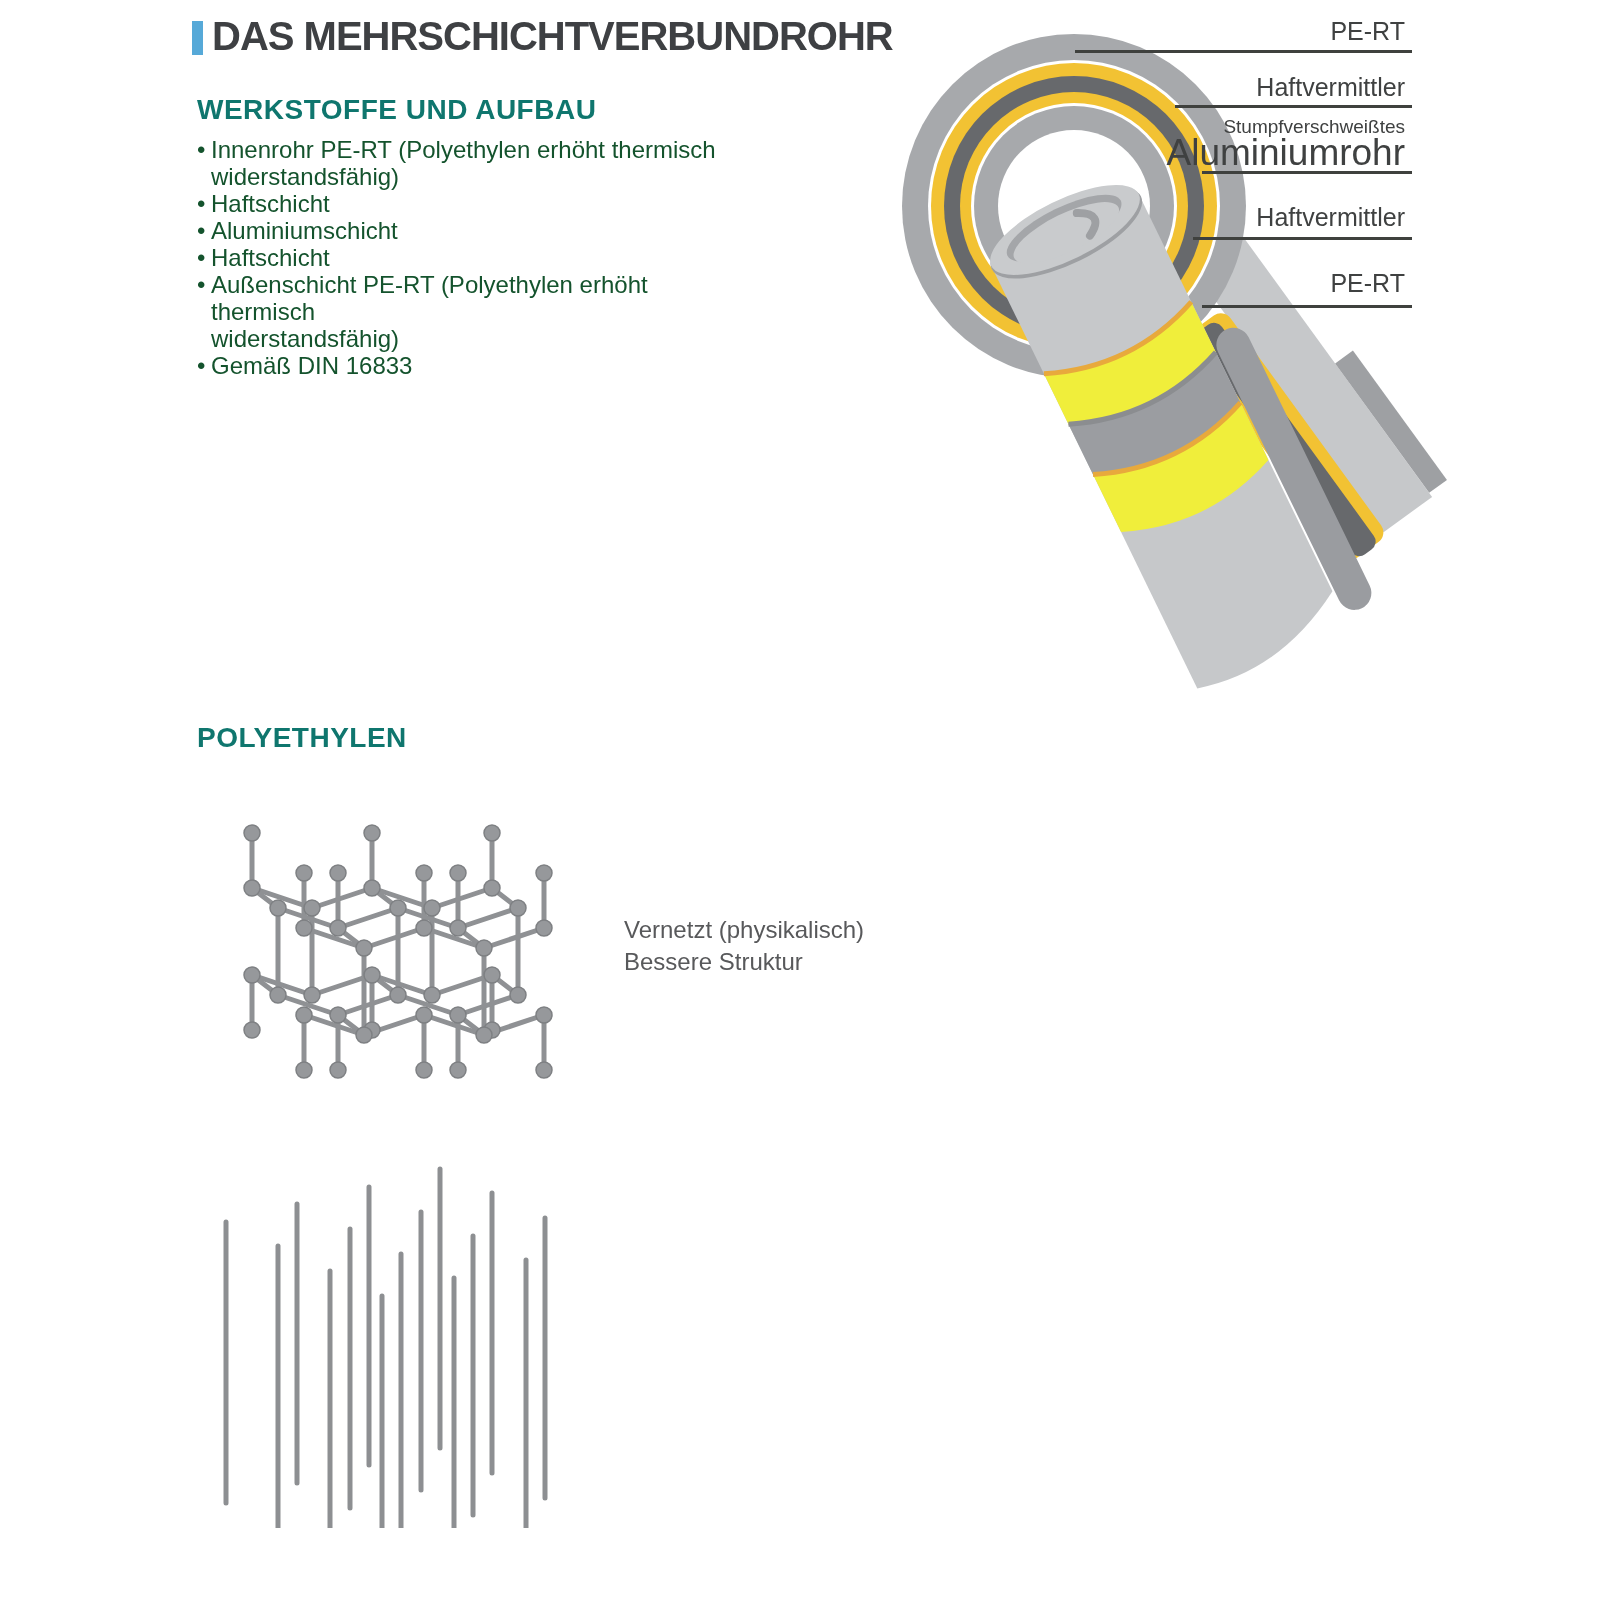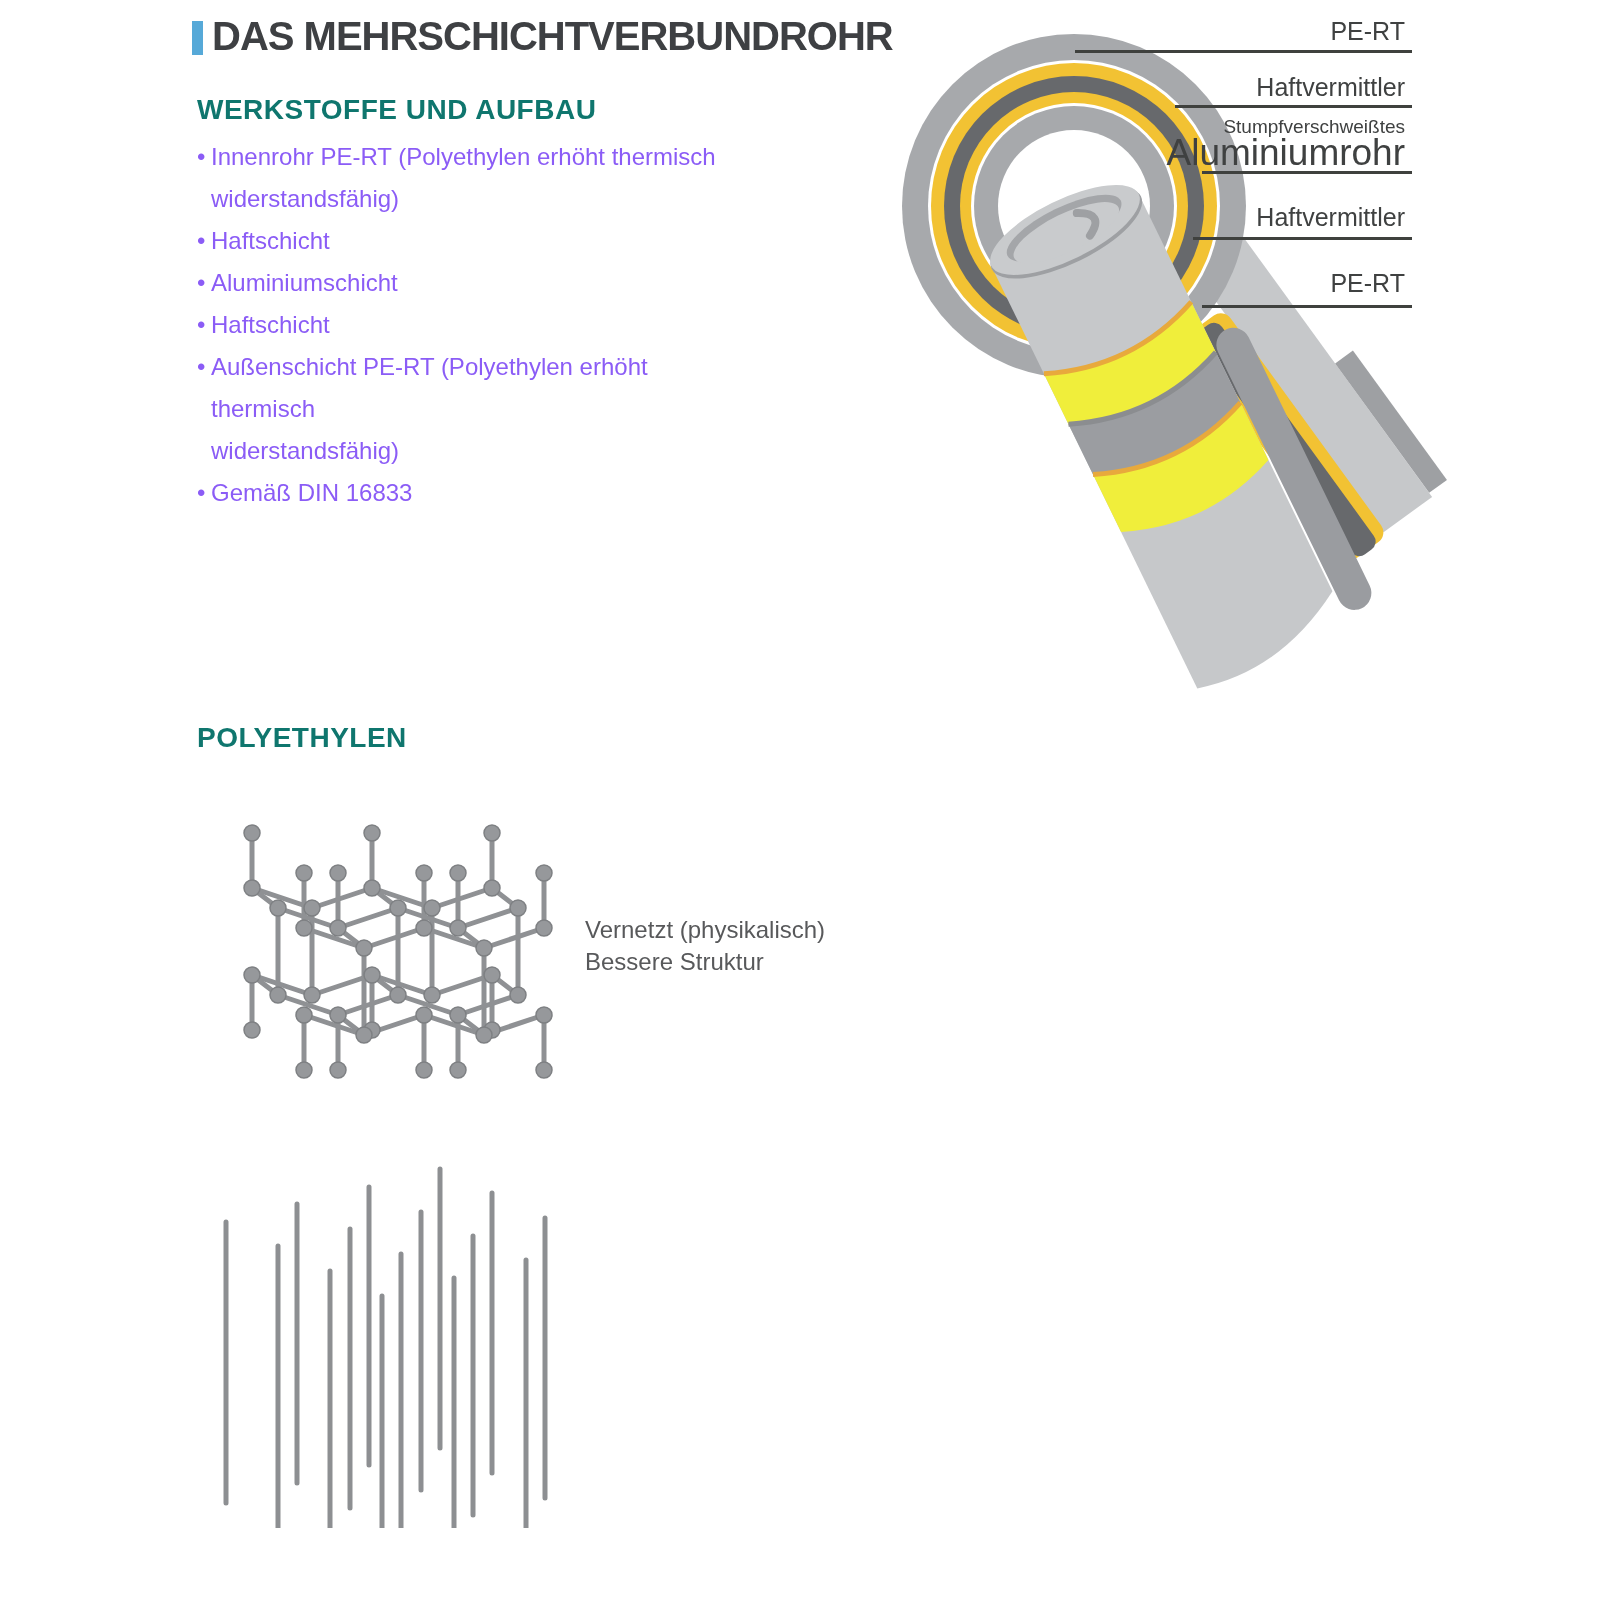--- a/index.html
+++ b/index.html
@@ -7,42 +7,42 @@
         font-family:"Liberation Sans", sans-serif;}
   
   .title-row{position:absolute;left:192px;top:14px;display:flex;align-items:flex-start;}
   .title-bar{width:11px;height:34px;background:#56a9d8;margin:7px 9px 0 0;}
   .page-title{font-size:40px;font-weight:700;color:#3e4043;letter-spacing:-1px;line-height:44px;}
   .section-heading{position:absolute;left:197px;font-size:28px;font-weight:700;
         color:#0f766e;letter-spacing:.5px;}
   #heading-werkstoffe{top:94px;}
   #heading-polyethylen{top:722px;}
   ul.materials{position:absolute;left:197px;top:136px;width:560px;margin:0;padding:0;
-        list-style:none;font-size:24px;line-height:42px;color:#8b5cf6;}
+        list-style:none;font-size:24px;line-height:27px;color:#14532d;}
   ul.materials li{position:relative;padding-left:14px;white-space:pre-line;}
   ul.materials li::before{content:"\2022";position:absolute;left:0;top:0;}
   
   .pipe-label{position:absolute;right:195px;text-align:center;color:#3f4141;
         font-size:25px;line-height:27px;white-space:nowrap;}
   .pipe-label.small{font-size:19px;line-height:20px;}
   .pipe-label.big{font-size:37px;}
   .leader{position:absolute;height:3px;background:#3f413e;}
   #line-1{left:1075px;top:50px;width:337px;}
   #line-2{left:1175px;top:105px;width:237px;}
   #line-3{left:1202px;top:171px;width:210px;}
   #line-4{left:1193px;top:237px;width:219px;}
   #line-5{left:1202px;top:305px;width:210px;}
   #lbl-1{top:18px;}
   #lbl-2{top:74px;}
   #lbl-3a{top:117px;}
   #lbl-3b{top:139px;}
   #lbl-4{top:204px;}
   #lbl-5{top:270px;}
   
-  .mol-caption{position:absolute;left:585px;font-size:24px;line-height:32px;color:#58595b;}
+  .mol-caption{position:absolute;left:624px;font-size:24px;line-height:32px;color:#58595b;}
   #caption-vernetzt{top:914px;}
   #caption-unvernetzt{top:1336px;}
   
   #pipe-svg{position:absolute;left:860px;top:0;}
   #lattice-svg{position:absolute;left:200px;top:780px;}
   #rods-svg{position:absolute;left:180px;top:1150px;}
 </style>
 </head>
 <body>
 

